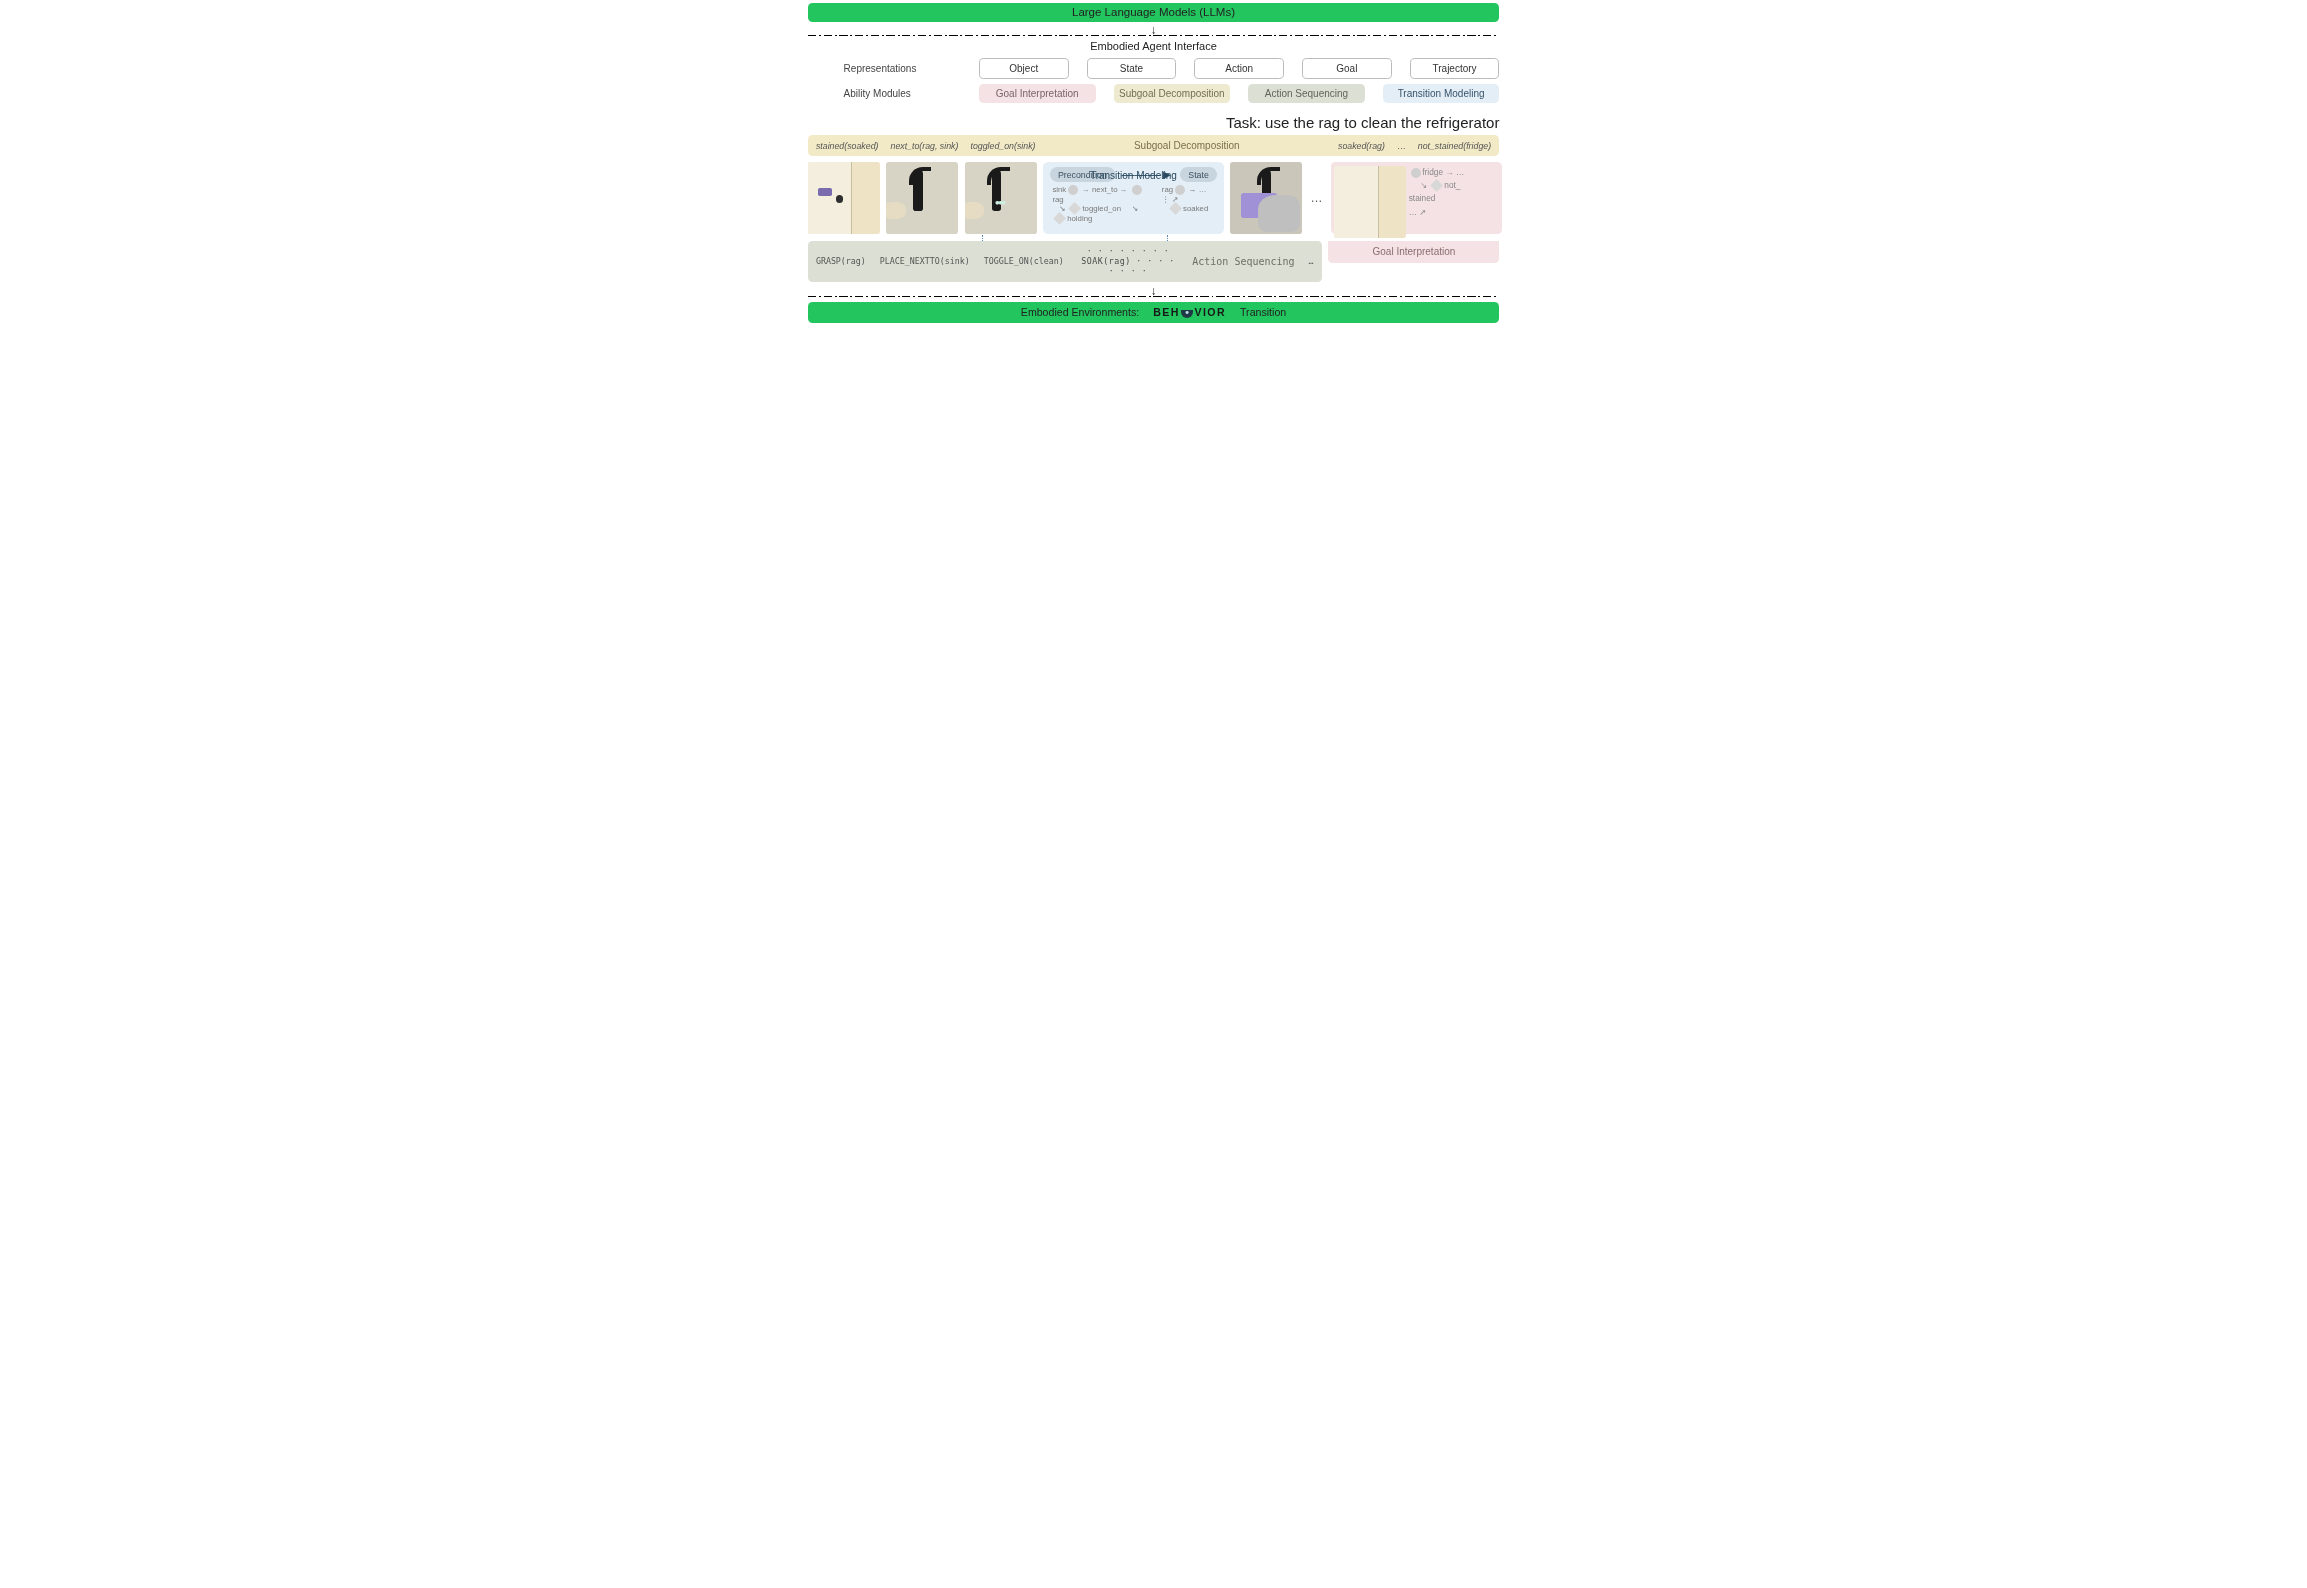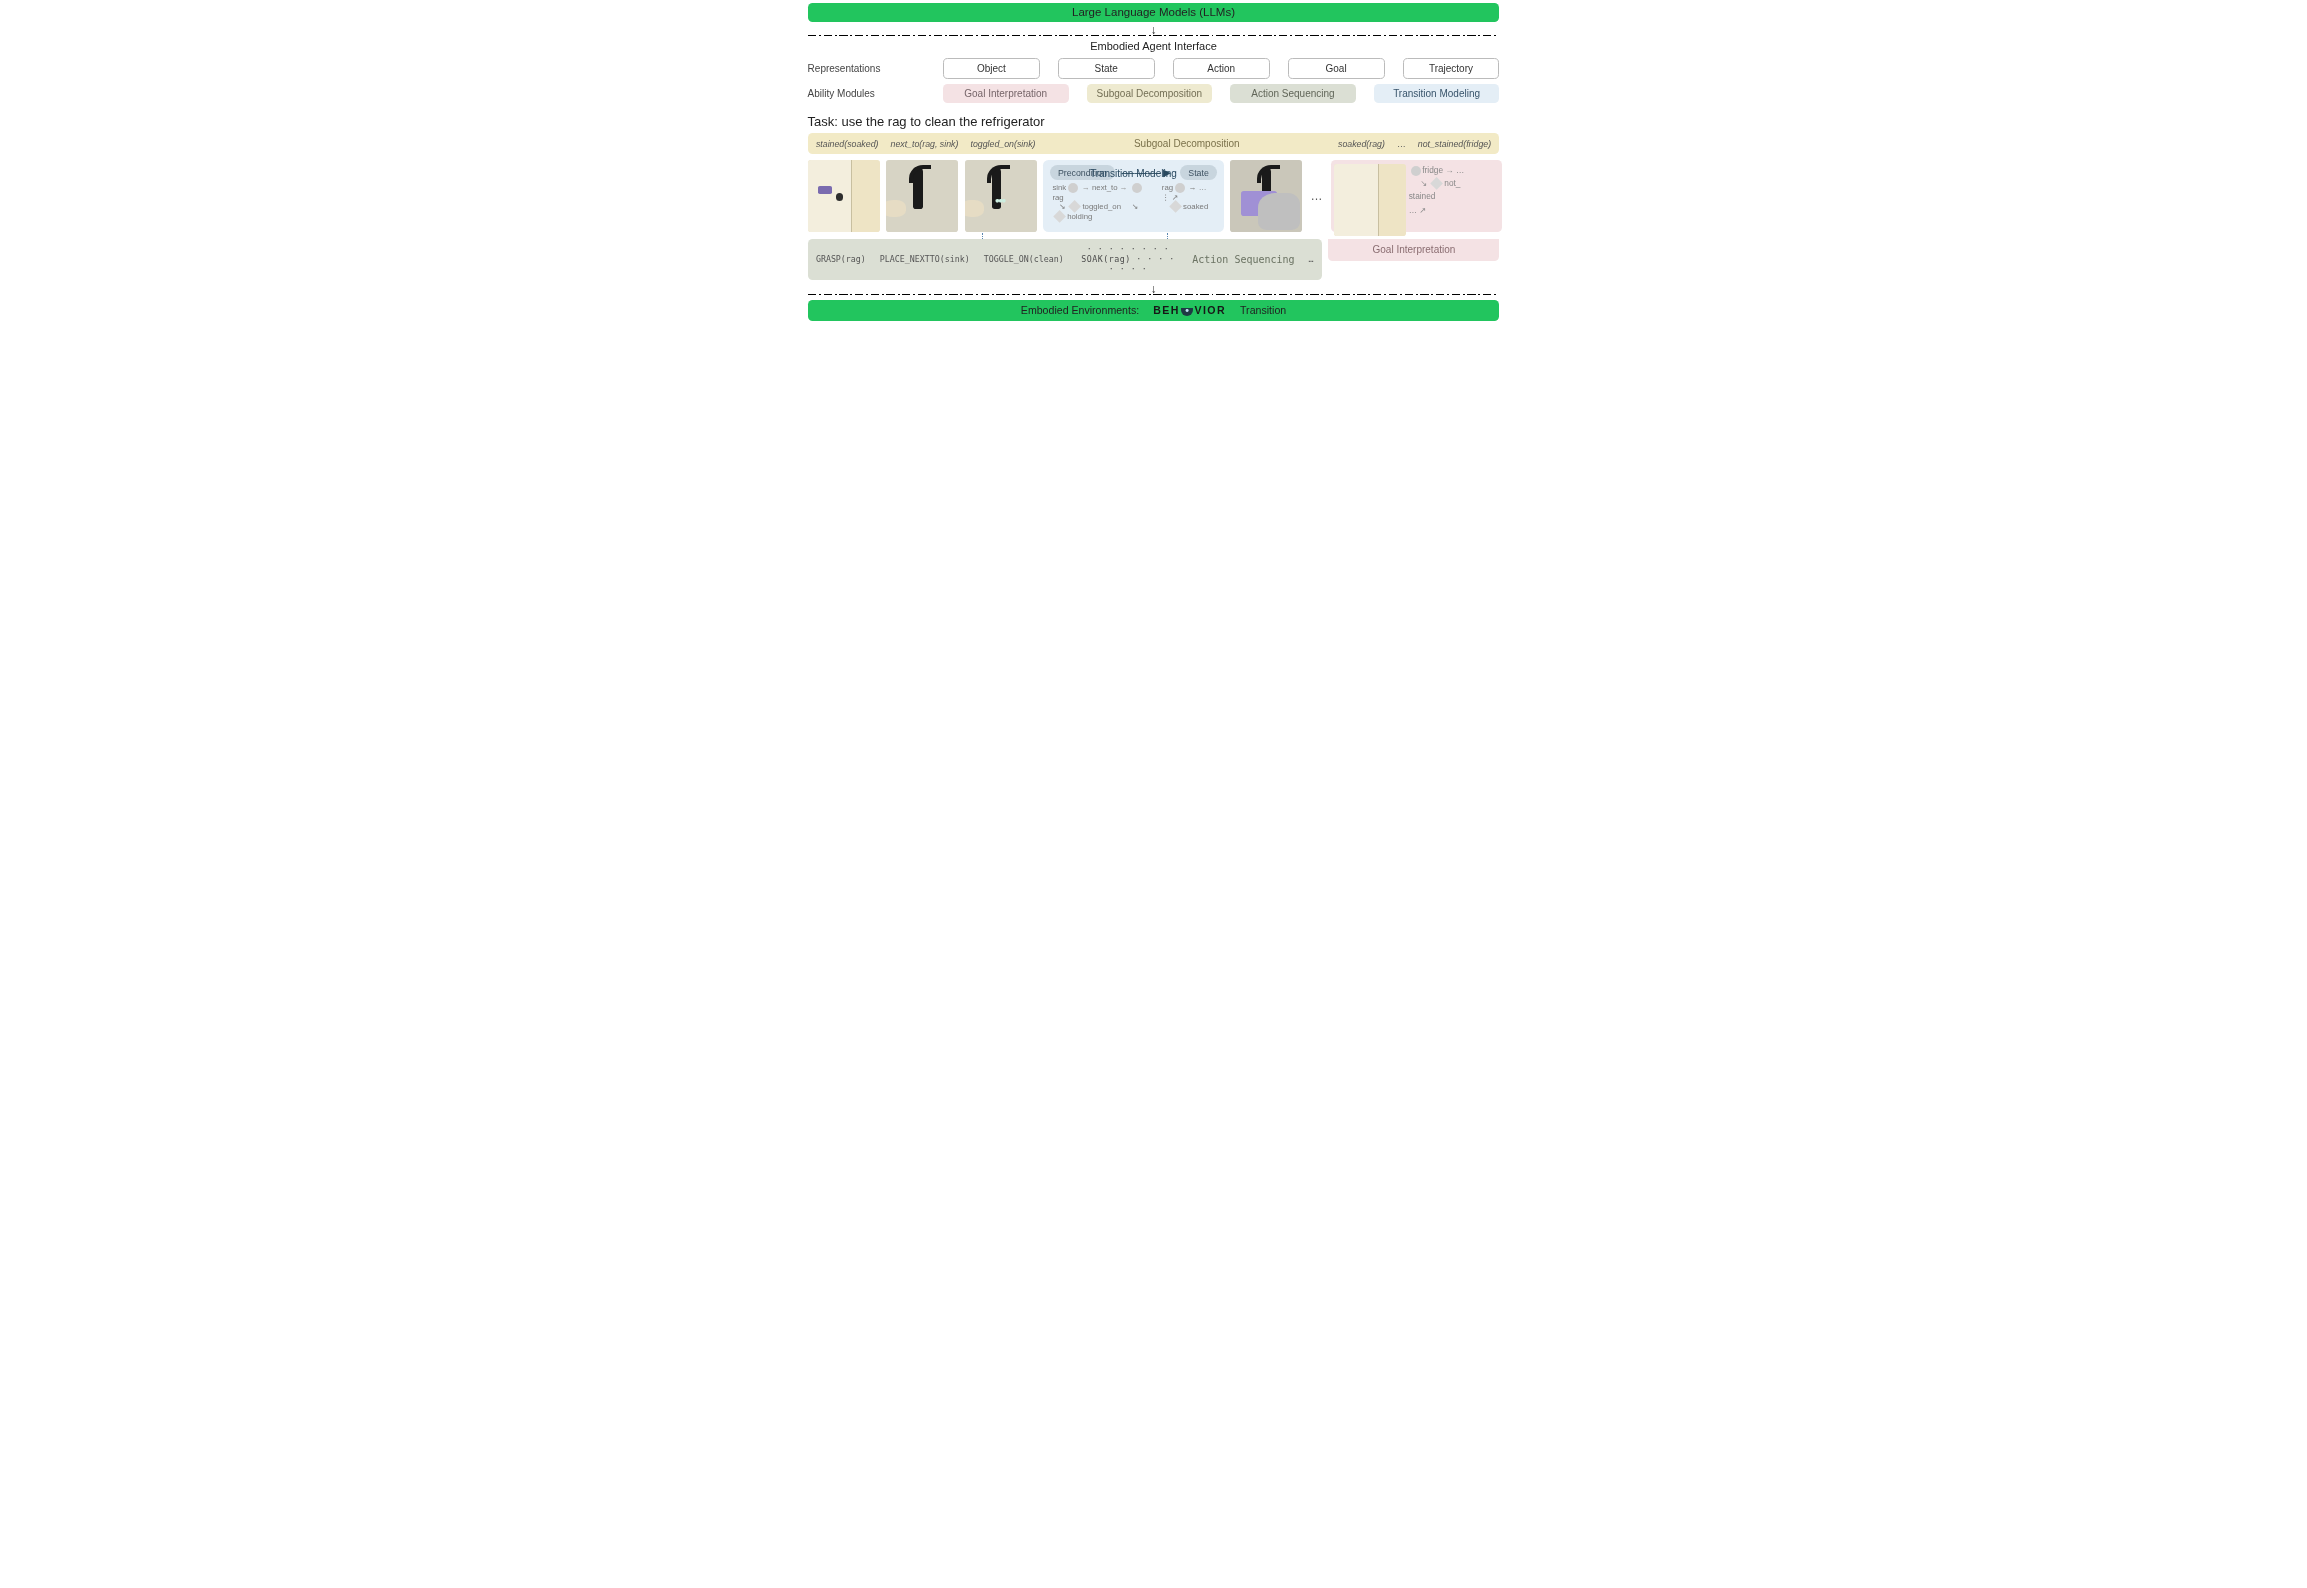--- a/index.html
+++ b/index.html
@@ -47,37 +47,38 @@
     text-align: center;
     font-size: 11px;
     font-weight: 500;
     margin-bottom: 5.5px;
   }
   .row { display: flex; align-items: center; gap: 8.3px; margin: 4.6px 0; }
   .row-label {
     width: 92px;
     font-size: 10px;
     color: #444;
+    margin-left: 36px;
   }
   .pill-row { flex: 1; display: flex; gap: 18px; padding-left: 35px; }
   .pill {
     flex: 1;
     text-align: center;
     border-radius: 4.6px;
     padding: 4.2px 0;
     font-size: 10px;
     color: #333;
   }
   .pill.outline { background: #fff; border: 0.7px solid #bbb; }
   .pill.pink  { background: #f4e2e4; color:#766569;}
   .pill.olive { background: #eeead0; color:#736f55;}
   .pill.sage  { background: #dbdfd4; color:#616659;}
   .pill.blue  { background: #e4eef6; color:#38546b;}
   
-  .task-title { text-align: left; font-size: 13px; margin: 5.5px 0 4.6px 0; }
+  .task-title { text-align: right; font-size: 15px; margin: 5.5px 0 4.6px 0; }
   .subgoal-bar {
     background: #f2eac6;
     border-radius: 4.6px;
     padding: 4.6px 8.3px;
     display: flex;
     align-items: center;
     gap: 12px;
     font-size: 8.8px;
     font-style: italic;
     color: #555;

